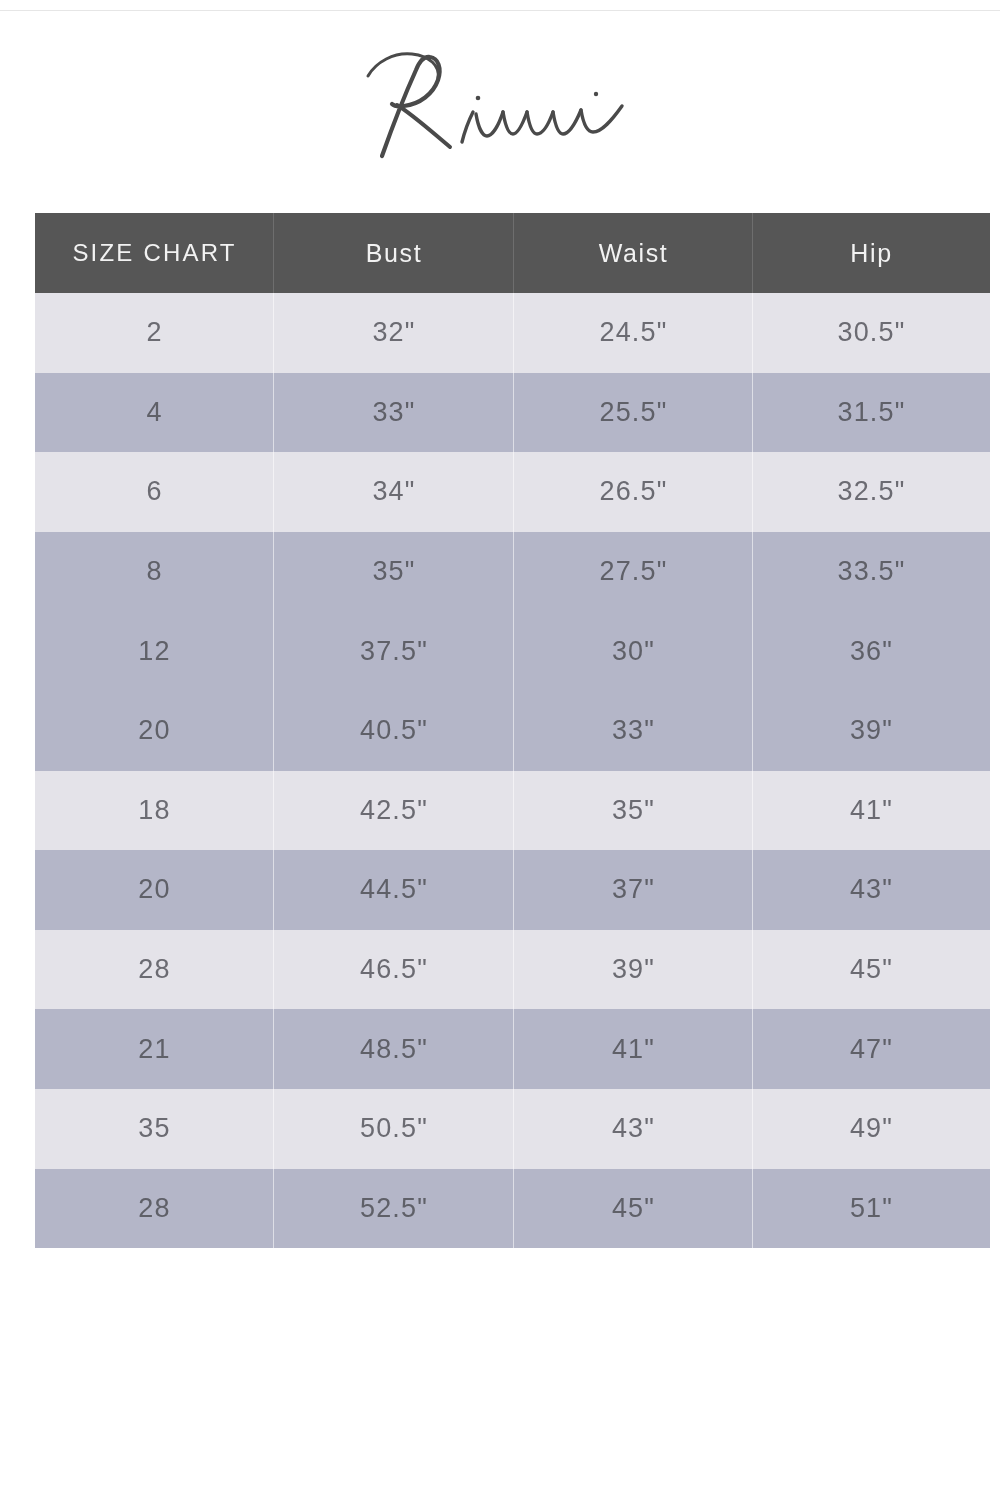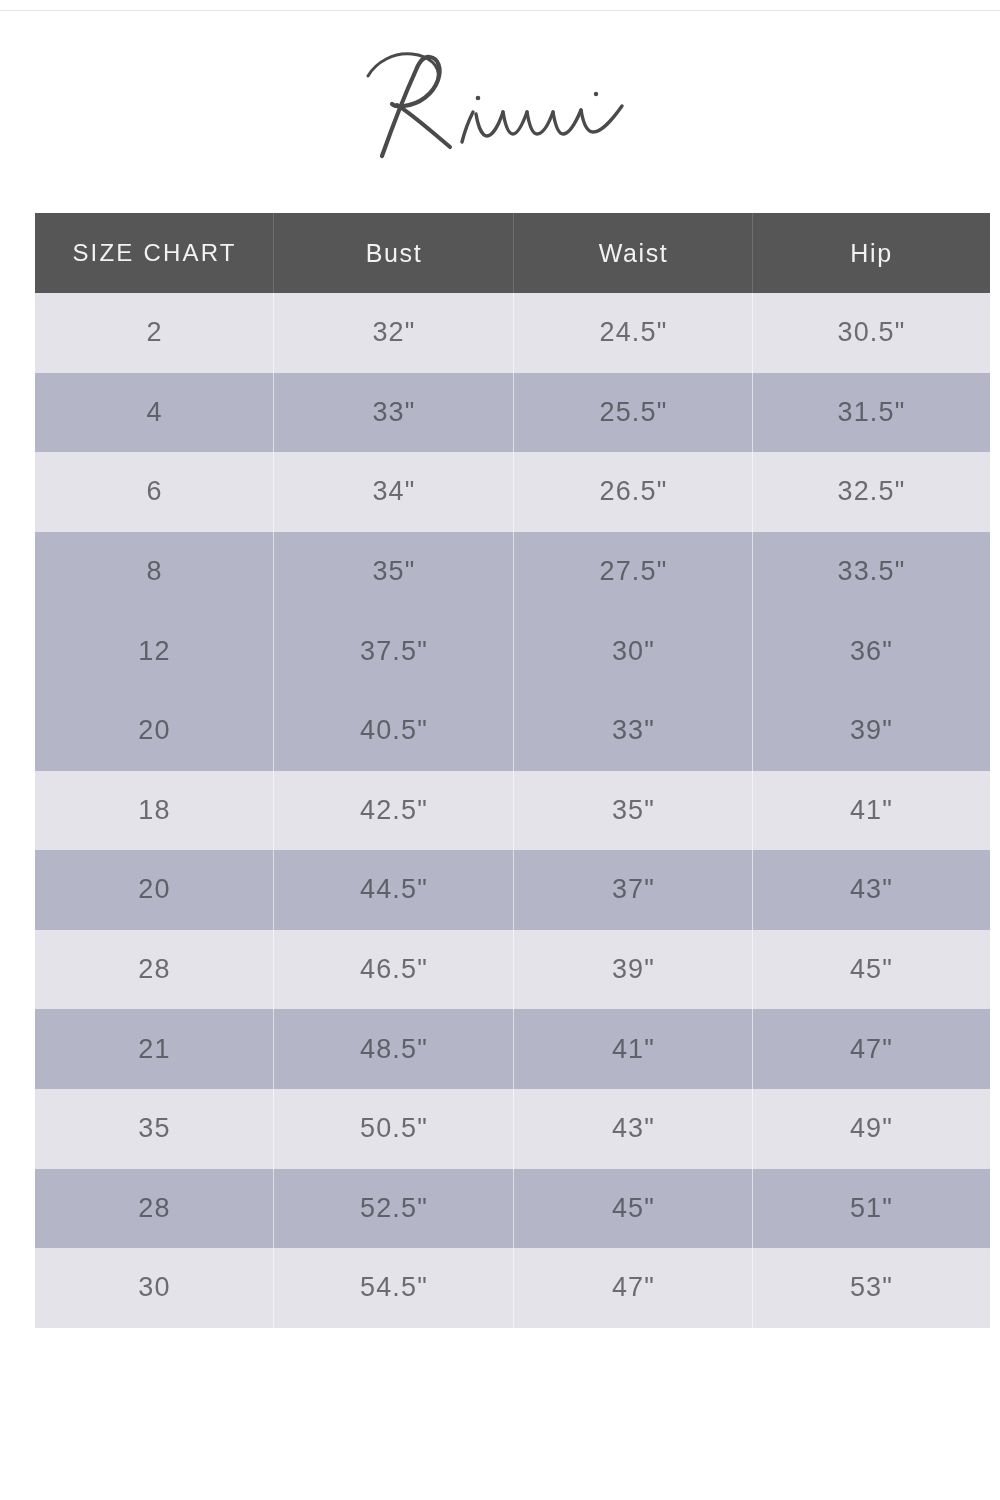--- a/index.html
+++ b/index.html
@@ -209,22 +209,16 @@
           <td class="col-bust">50.5"</td>
           <td class="col-waist">43"</td>
           <td class="col-hip">49"</td>
         </tr>
         <tr class="row-dark">
           <td class="col-size">28</td>
           <td class="col-bust">52.5"</td>
           <td class="col-waist">45"</td>
           <td class="col-hip">51"</td>
         </tr>
-        <tr class="row-light">
-          <td class="col-size">30</td>
-          <td class="col-bust">54.5"</td>
-          <td class="col-waist">47"</td>
-          <td class="col-hip">53"</td>
-        </tr>
       </tbody>
   </table>
 
 </div>
 
 </body></html>

